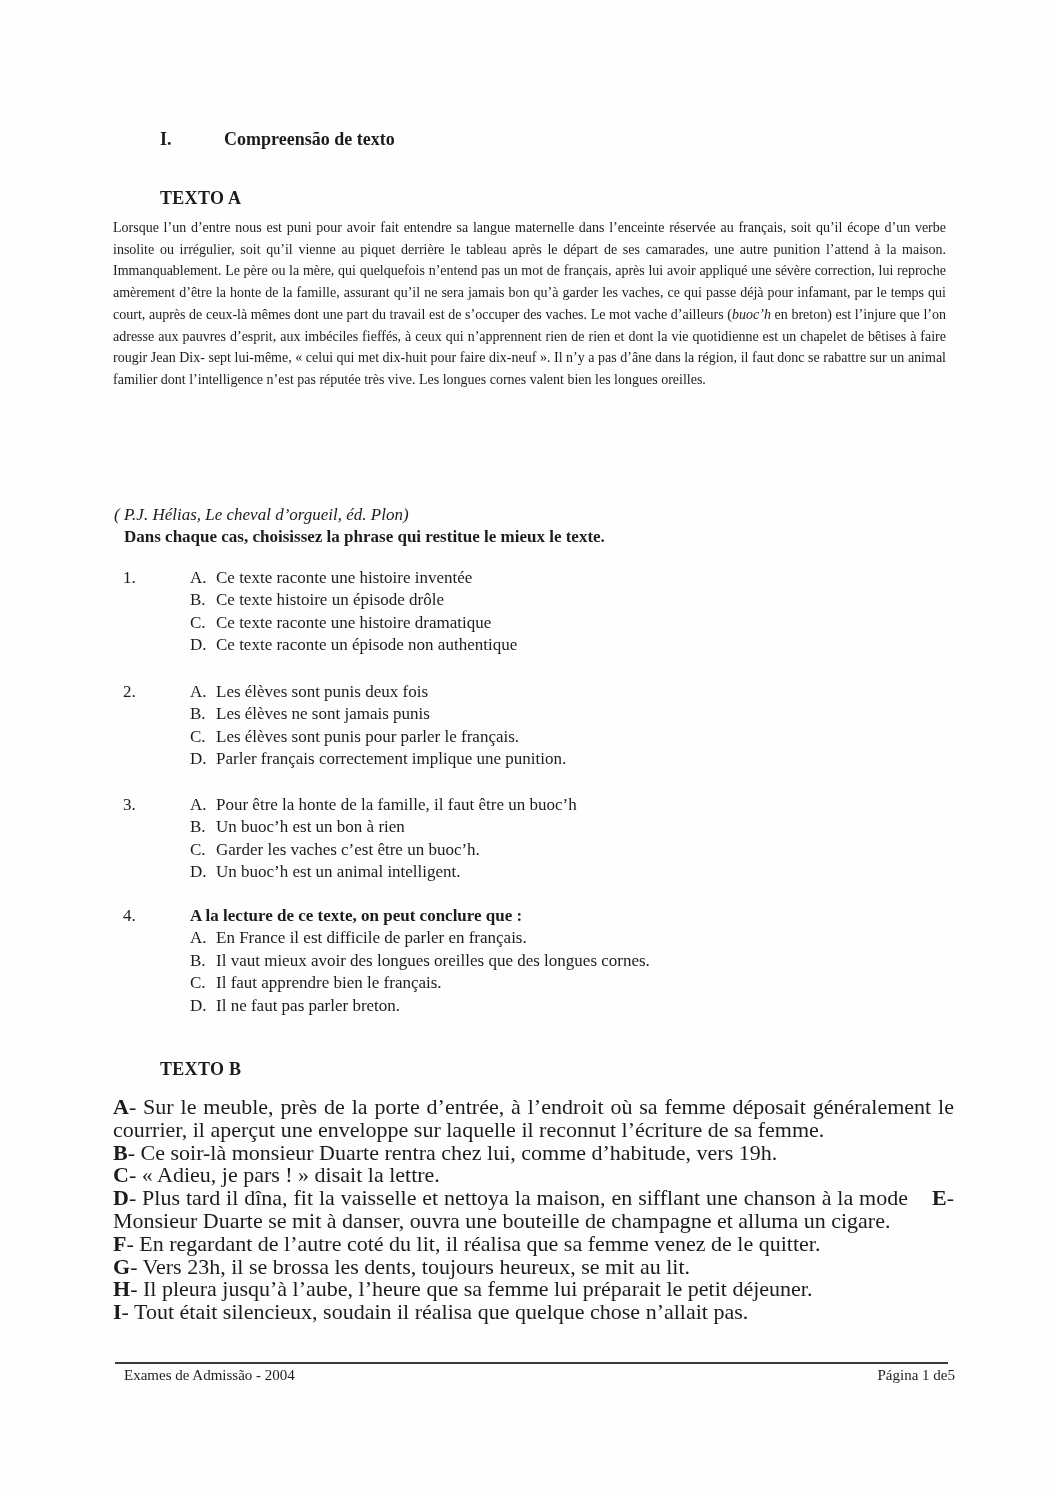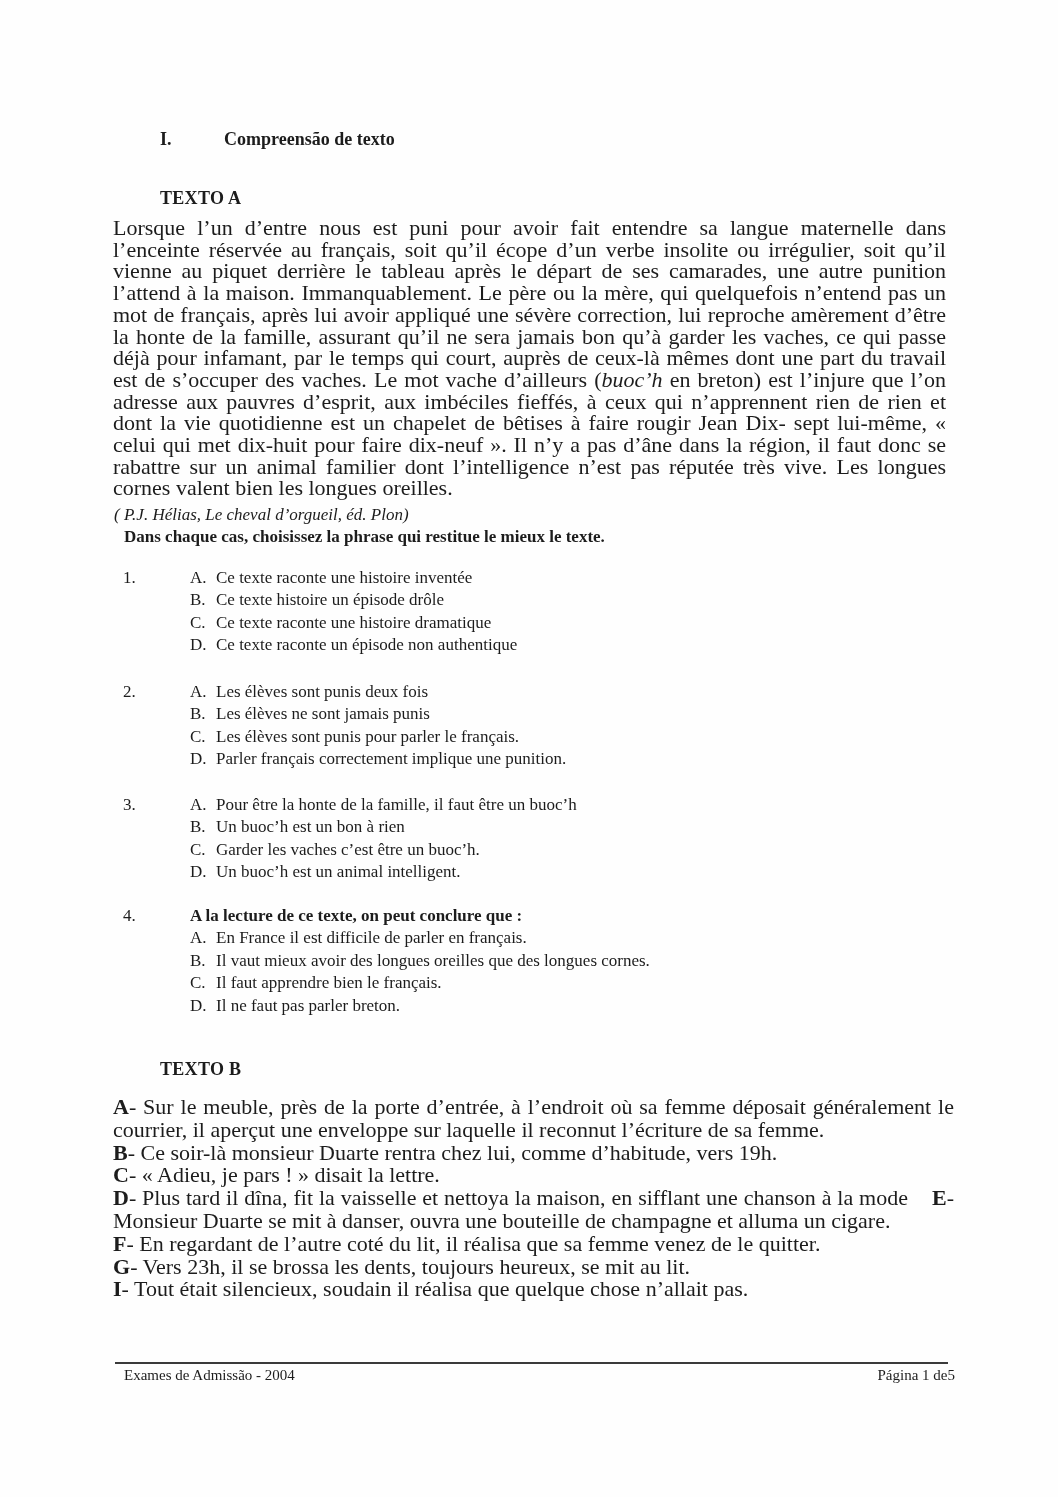--- a/index.html
+++ b/index.html
@@ -11,21 +11,21 @@
     font-family:"Liberation Serif", serif;
     overflow:hidden;
   }
   .abs{position:absolute;}
   .heading{font-size:18px;font-weight:bold;}
   #section-heading{top:129px;left:160px;display:flex;}
   #section-heading .num{width:64px;flex-shrink:0;}
   #texto-a-heading{top:176px;left:160px;letter-spacing:0.3px;margin-top:12px;}
   #para-a{
     top:217px;left:113px;width:833px;
-    font-size:22px;line-height:21.7px;text-align:justify;
+    font-size:14px;line-height:21.7px;text-align:justify;
   }
   .it{font-style:italic;}
   #citation{top:484px;left:114px;font-size:17px;font-style:italic;margin-top:21px;}
   #instruction{top:527px;left:124px;font-size:17px;font-weight:bold;}
   .question{left:123px;display:flex;font-size:17px;line-height:22.4px;}
   .qnum{width:67px;flex-shrink:0;}
   .opts{flex:1;}
   .stem{font-weight:bold;}
   .opt{display:flex;}
   .letter{width:26px;flex-shrink:0;}
@@ -157,20 +157,21 @@
 
   <div class="abs heading" id="texto-b-heading">TEXTO B</div>
 
   <div class="abs" id="texto-b">
     <div class="tb-just"><span class="tb-letter">A</span><span>- Sur le meuble, près de la porte d’entrée, à l’endroit où sa femme déposait généralement le courrier, il aperçut une enveloppe sur laquelle il reconnut l’écriture de sa femme.</span></div>
     <div><span class="tb-letter">B</span><span>- Ce soir-là monsieur Duarte rentra chez lui, comme d’habitude, vers 19h.</span></div>
     <div><span class="tb-letter">C</span><span>- « Adieu, je pars ! » disait la lettre.</span></div>
     <div class="tb-just"><span class="tb-letter">D</span><span>- Plus tard il dîna, fit la vaisselle et nettoya la maison, en sifflant une chanson à la mode</span><span class="tb-gap"></span><span class="tb-letter">E</span><span>- Monsieur Duarte se mit à danser, ouvra une bouteille de champagne et alluma un cigare.</span></div>
     <div><span class="tb-letter">F</span><span>- En regardant de l’autre coté du lit, il réalisa que sa femme venez de le quitter.</span></div>
     <div><span class="tb-letter">G</span><span>- Vers 23h, il se brossa les dents, toujours heureux, se mit au lit.</span></div>
+    <div><span class="tb-letter">H</span><span>- Il pleura jusqu’à l’aube, l’heure que sa femme lui préparait le petit déjeuner.</span></div>
     <div><span class="tb-letter">I</span><span>- Tout était silencieux, soudain il réalisa que quelque chose n’allait pas.</span></div>
   </div>
 
   <div class="abs" id="footer-rule"></div>
   <div class="abs" id="footer">
     <span>Exames de Admissão - 2004</span>
     <span>Página 1 de5</span>
   </div>
 
 </div>

